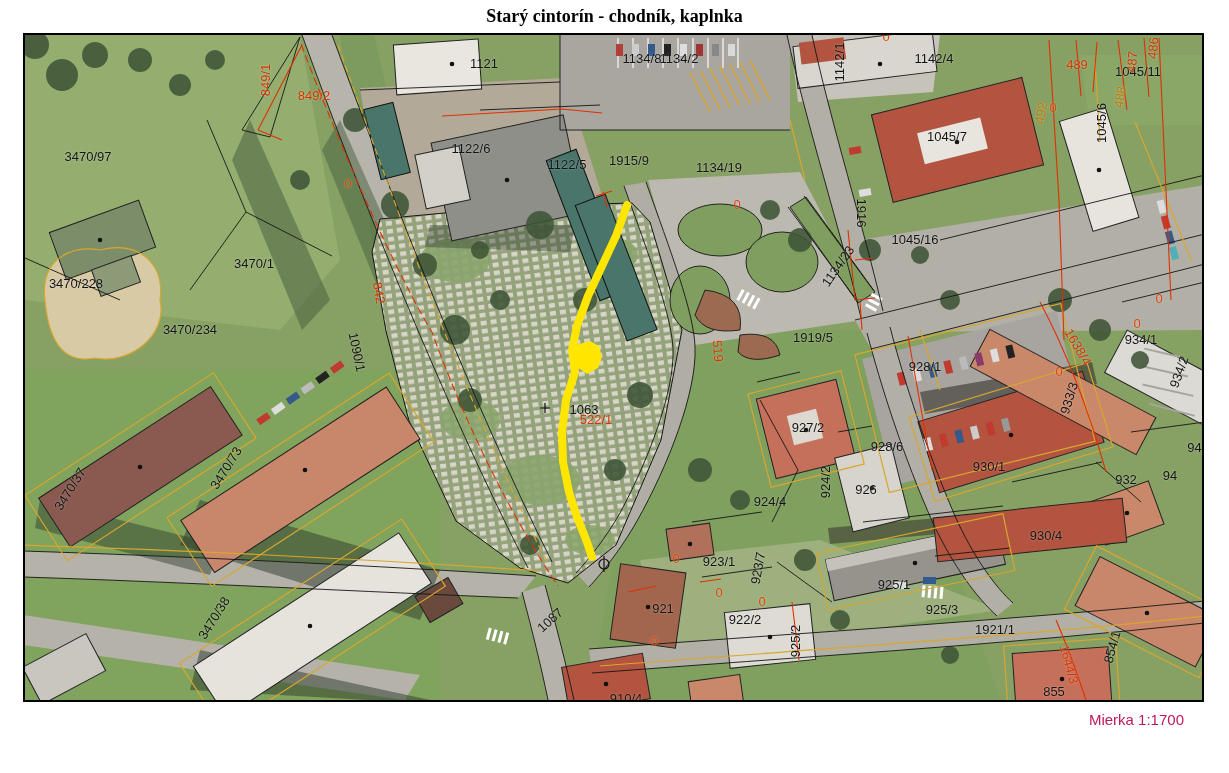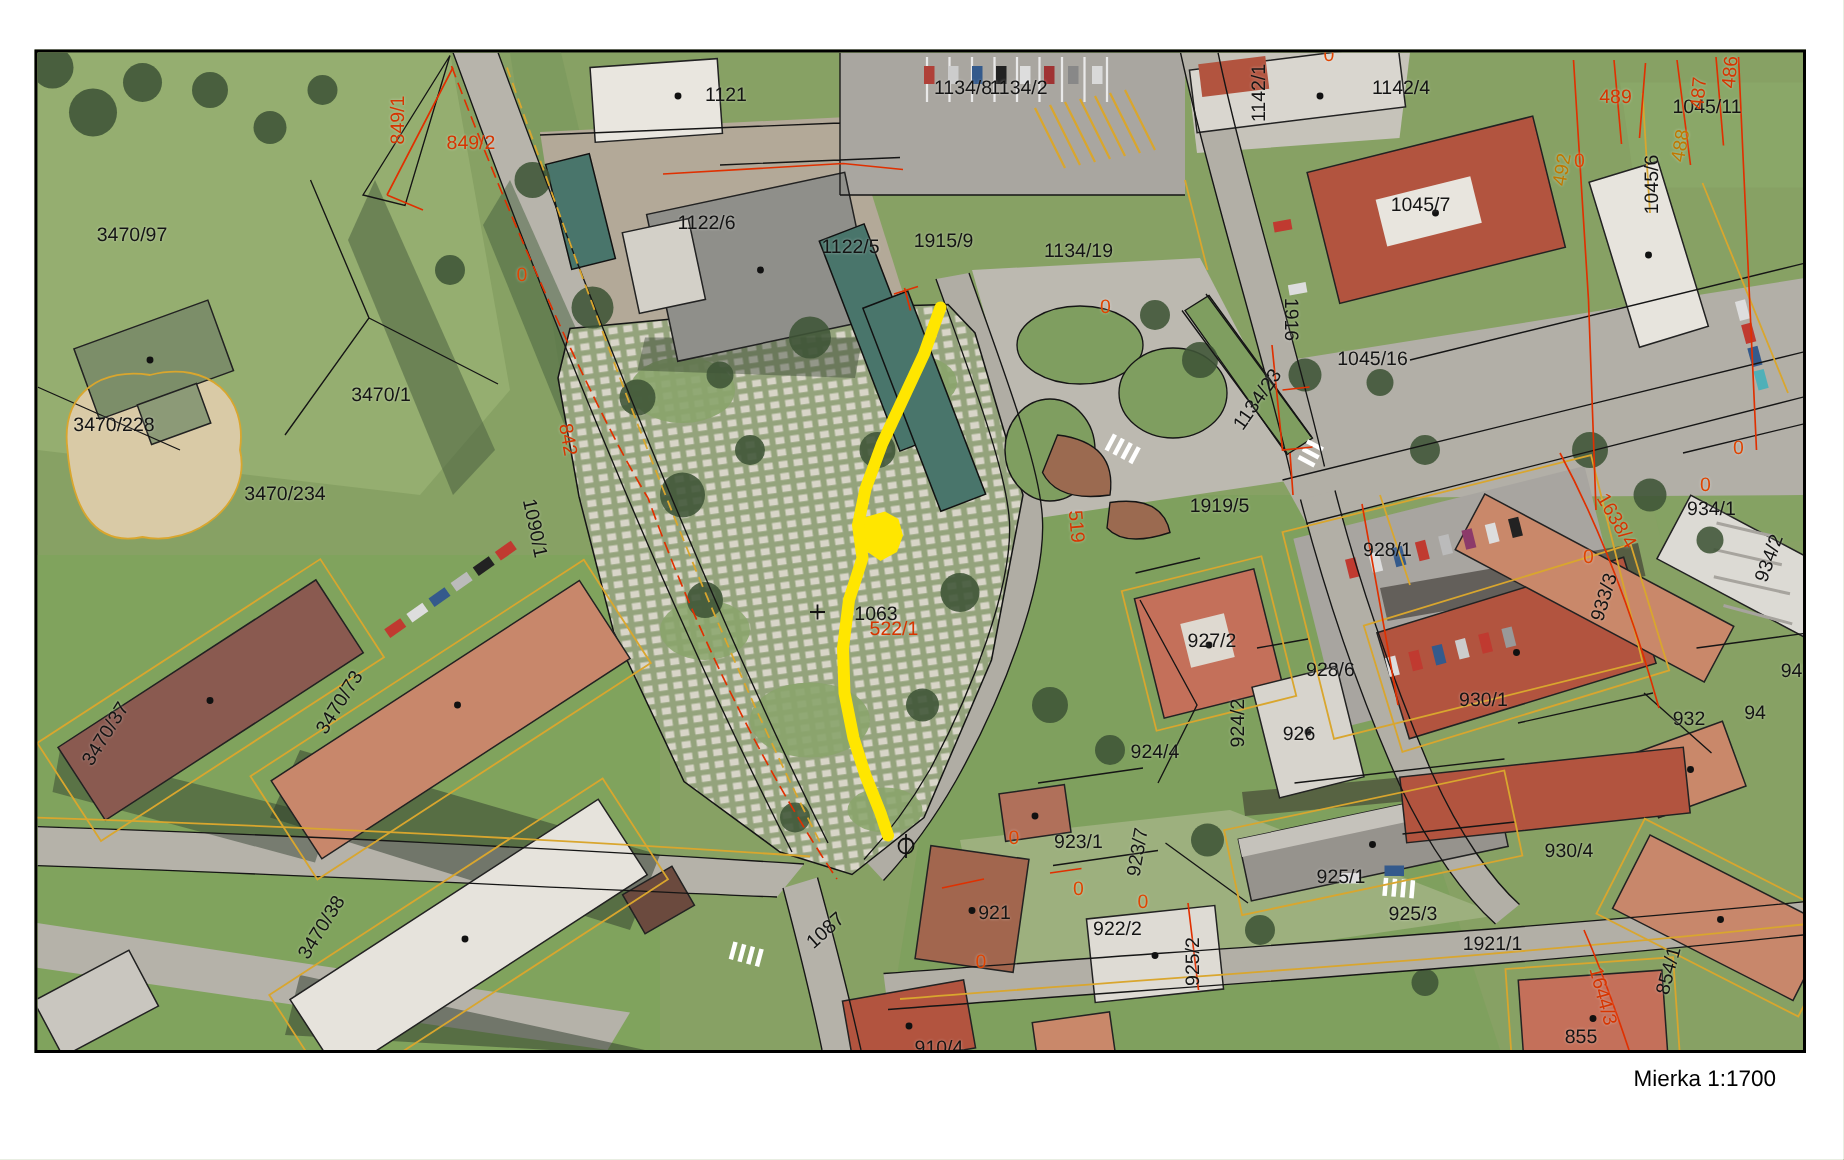--- a/index.html
+++ b/index.html
@@ -9,26 +9,27 @@
          font-family:"Liberation Serif",serif;font-weight:bold;font-size:18px;color:#000;}
   #map{position:absolute;left:23px;top:33px;width:1177px;height:665px;border:2px solid #000;
        overflow:hidden;background:#8aa06a;}
   #map svg{position:absolute;left:0;top:0;}
   #labels{position:absolute;left:0;top:0;width:100%;height:100%;}
   .lbl{position:absolute;font-size:13px;color:#141414;white-space:nowrap;line-height:1;
        text-shadow:0 0 2px rgba(255,255,255,.45);}
   .lbl.r{color:#d63500;}
   .lbl.o{color:#c07800;}
   .lbl.zero{color:#e04400;font-size:13px;}
-  #scale{position:absolute;right:45px;top:711px;font-size:15px;color:#000000;}
+  #scale{position:absolute;right:45px;top:711px;font-size:15px;color:#be185d;}
 </style>
 </head>
 <body>
 
 <div id="page">
+  <div id="title">Starý cintorín - chodník, kaplnka</div>
 
   <div id="map">
     <svg width="1177" height="665" viewBox="25 35 1177 665" xmlns="http://www.w3.org/2000/svg">
       <defs>
         <pattern id="graves" width="10" height="8" patternUnits="userSpaceOnUse" patternTransform="rotate(-8)">
           <rect width="10" height="8" fill="#94a37c"></rect>
           <rect x="1" y="1" width="6" height="4.5" fill="#d8d5c8"></rect>
         </pattern>
       </defs>
 
@@ -331,21 +332,21 @@
         <span class="lbl" style="left: 1076px; top: 88px; transform: translate(-50%, -50%) rotate(-90deg);">1045/6</span>
         <span class="lbl" style="left: 890px; top: 204px; transform: translate(-50%, -50%) rotate(0deg);">1045/16</span>
         <span class="lbl" style="left: 788px; top: 302px; transform: translate(-50%, -50%) rotate(0deg);">1919/5</span>
         <span class="lbl" style="left: 900px; top: 331px; transform: translate(-50%, -50%) rotate(0deg);">928/1</span>
         <span class="lbl" style="left: 783px; top: 392px; transform: translate(-50%, -50%) rotate(0deg);">927/2</span>
         <span class="lbl" style="left: 862px; top: 411px; transform: translate(-50%, -50%) rotate(0deg);">928/6</span>
         <span class="lbl" style="left: 841px; top: 454px; transform: translate(-50%, -50%) rotate(0deg);">926</span>
         <span class="lbl" style="left: 800px; top: 447px; transform: translate(-50%, -50%) rotate(-90deg);">924/2</span>
         <span class="lbl" style="left: 745px; top: 466px; transform: translate(-50%, -50%) rotate(0deg);">924/4</span>
         <span class="lbl" style="left: 964px; top: 431px; transform: translate(-50%, -50%) rotate(0deg);">930/1</span>
-        <span class="lbl" style="left: 1021px; top: 500px; transform: translate(-50%, -50%) rotate(0deg); margin-top: 32px;">930/4</span>
+        <span class="lbl" style="left: 1021px; top: 500px; transform: translate(-50%, -50%) rotate(0deg);">930/4</span>
         <span class="lbl" style="left: 1101px; top: 444px; transform: translate(-50%, -50%) rotate(0deg);">932</span>
         <span class="lbl" style="left: 1044px; top: 363px; transform: translate(-50%, -50%) rotate(-73deg);">933/3</span>
         <span class="lbl" style="left: 1116px; top: 304px; transform: translate(-50%, -50%) rotate(0deg);">934/1</span>
         <span class="lbl" style="left: 1154px; top: 337px; transform: translate(-50%, -50%) rotate(-70deg);">934/2</span>
         <span class="lbl" style="left: 1173px; top: 412px; transform: translate(-50%, -50%) rotate(0deg);">943</span>
         <span class="lbl" style="left: 1145px; top: 440px; transform: translate(-50%, -50%) rotate(0deg);">94</span>
         <span class="lbl" style="left: 869px; top: 549px; transform: translate(-50%, -50%) rotate(0deg);">925/1</span>
         <span class="lbl" style="left: 917px; top: 574px; transform: translate(-50%, -50%) rotate(0deg);">925/3</span>
         <span class="lbl" style="left: 770px; top: 606px; transform: translate(-50%, -50%) rotate(-90deg);">925/2</span>
         <span class="lbl" style="left: 694px; top: 526px; transform: translate(-50%, -50%) rotate(0deg);">923/1</span>

